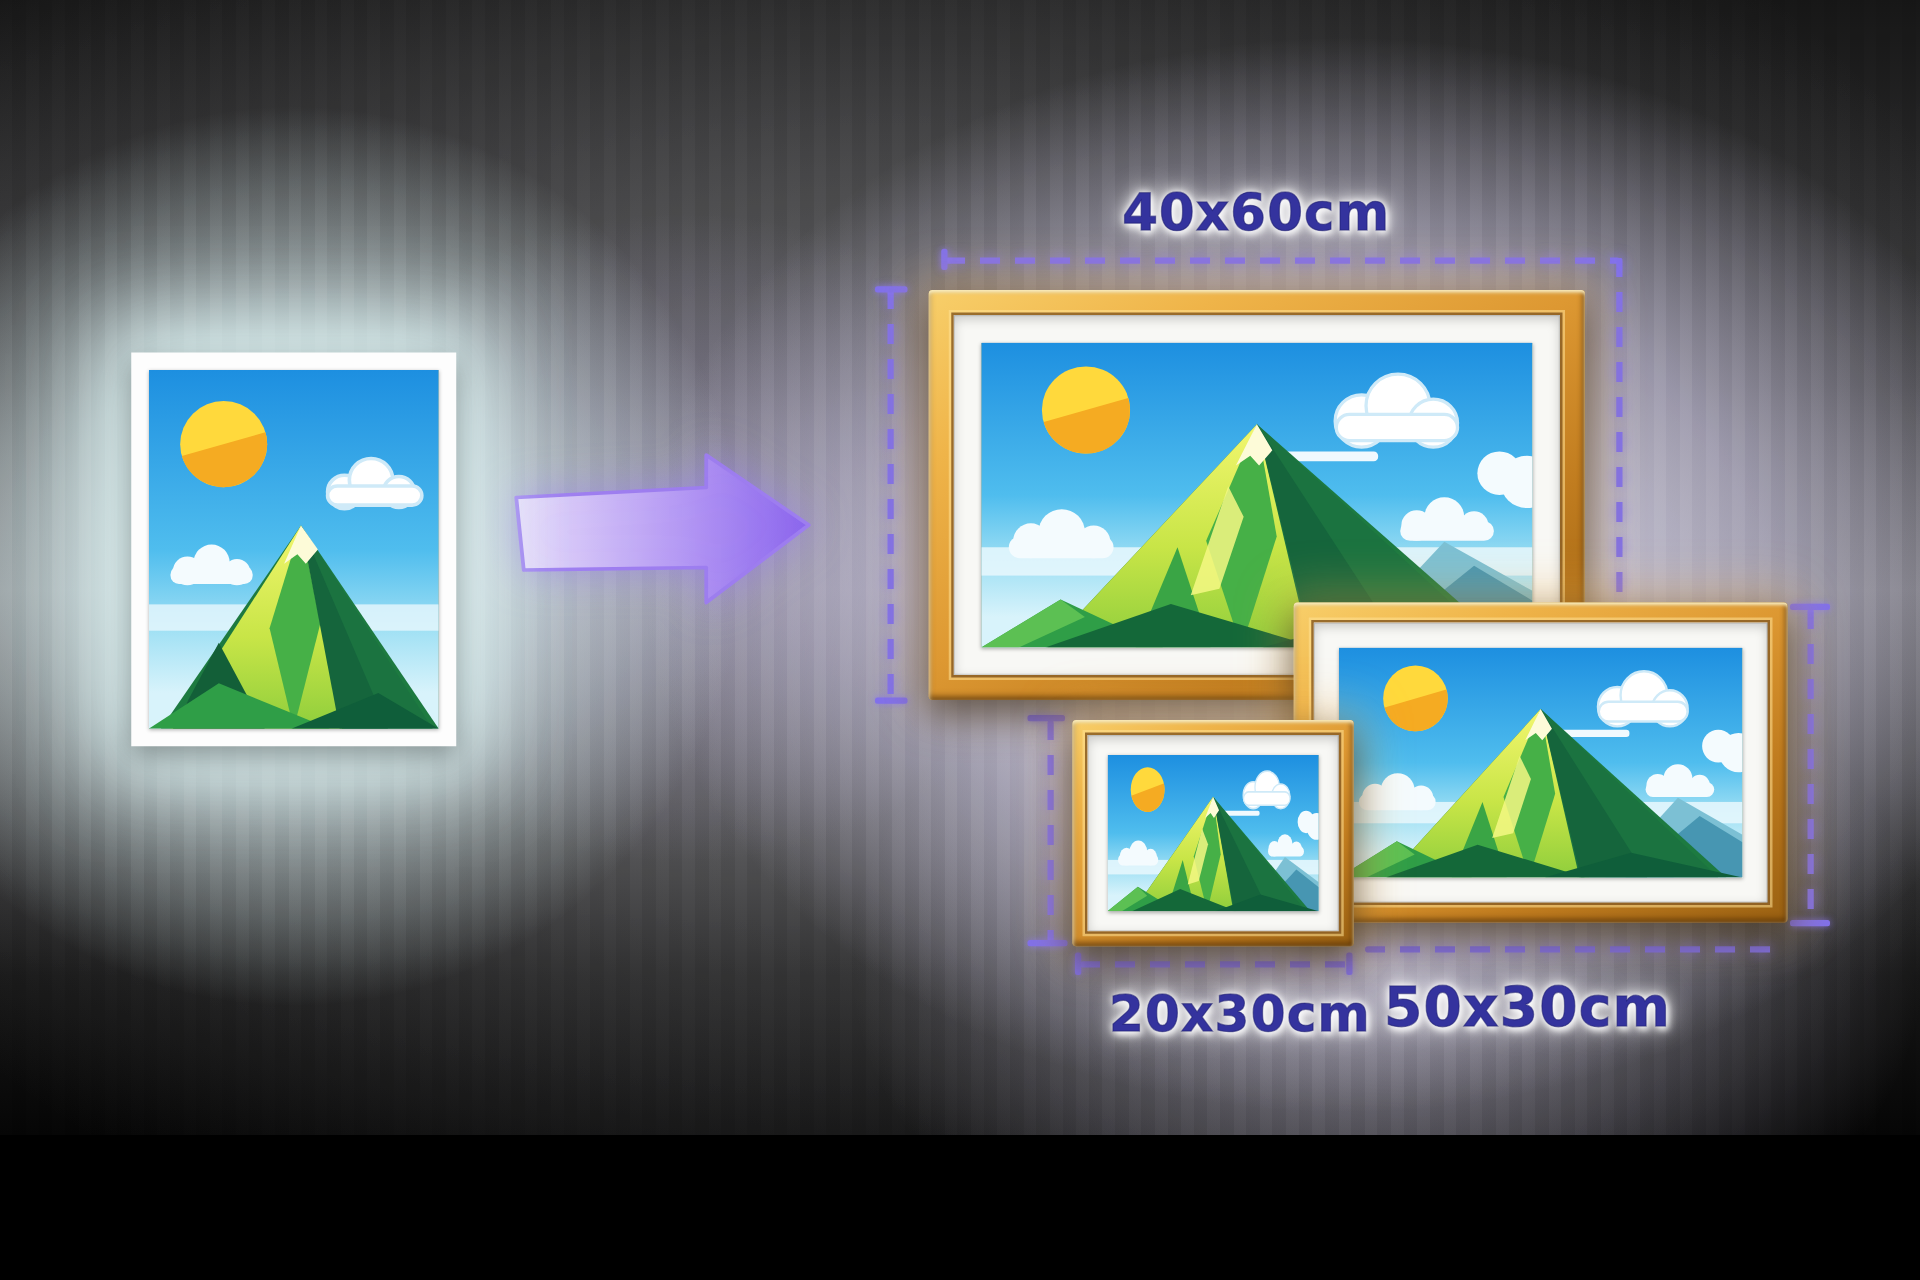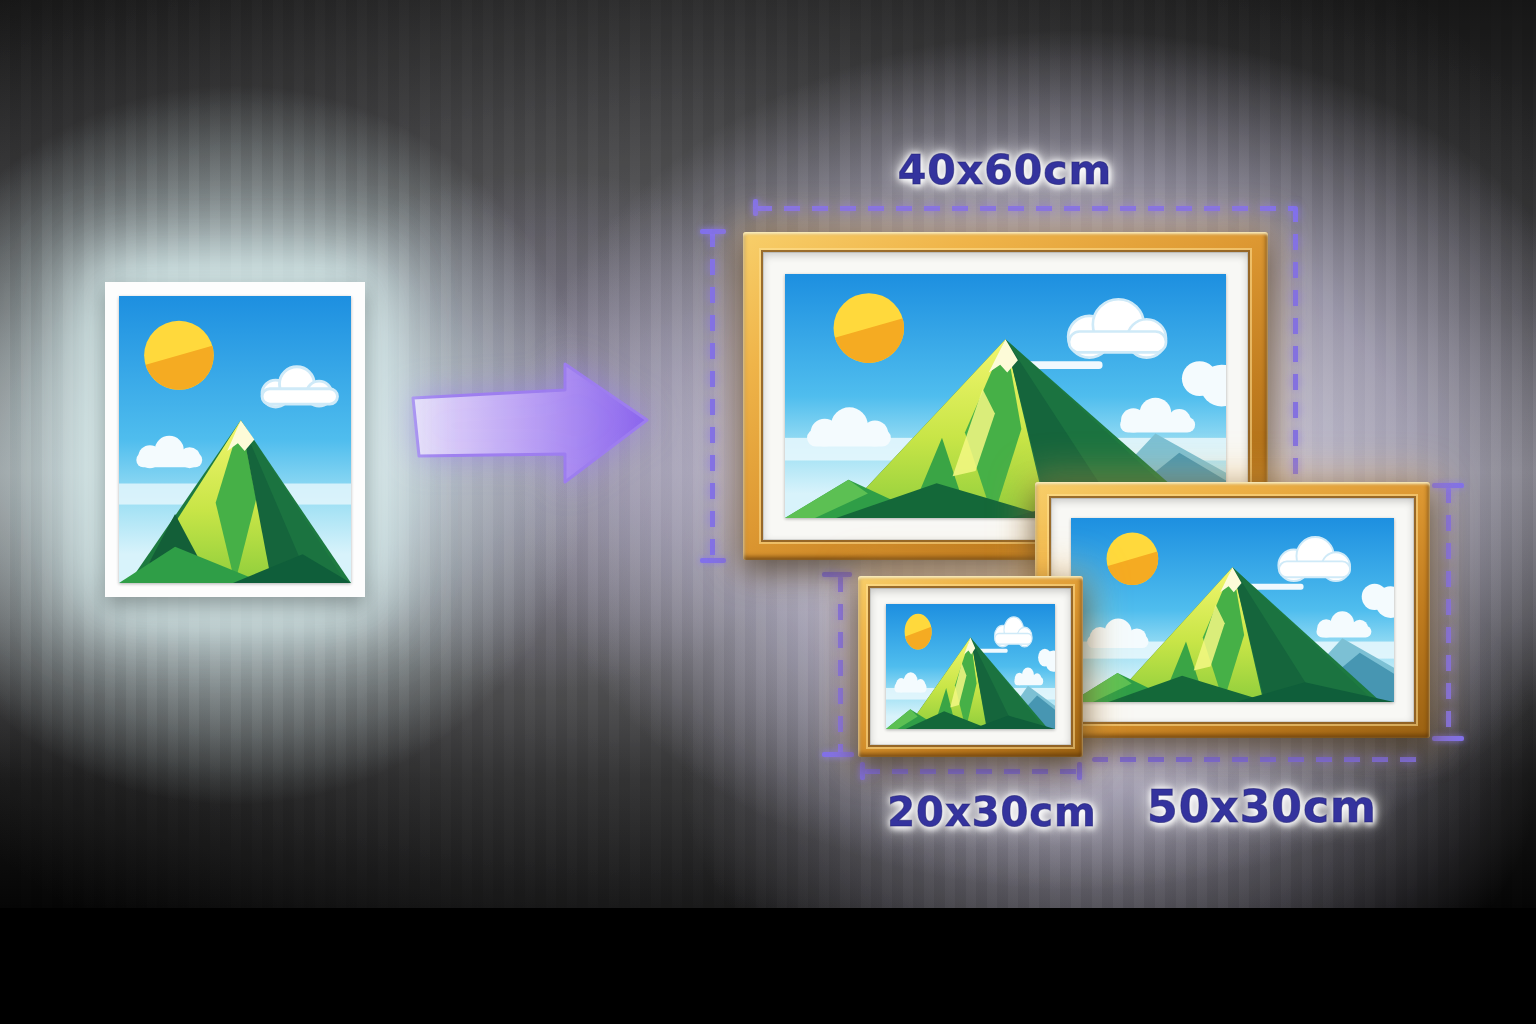--- a/index.html
+++ b/index.html
@@ -63,21 +63,21 @@
   .arrow{position:absolute;left:405px;top:360px;width:250px;height:128px;z-index:2;
     filter:drop-shadow(0 0 16px rgba(150,120,250,.55));}
   
   .size-label{position:absolute;z-index:6;transform:translateX(-50%);
     font-weight:bold;color:#34339e;letter-spacing:1px;white-space:nowrap;
     -webkit-text-stroke:1px rgba(30,30,110,.55);
     text-shadow:0 0 6px #fff,0 0 12px #fff,0 0 22px rgba(255,255,255,.95),
       2px 3px 6px rgba(255,255,255,.8);}
   .lbl-large{left:1005px;top:146px;font-size:41px;}
   .lbl-small{left:968px;top:789px;font-size:40px;margin-left:24px;}
-  .lbl-medium{left:1262px;top:781px;font-size:44px;}
+  .lbl-medium{left:1222px;top:781px;font-size:44px;}
   .hidden-defs{position:absolute;width:0;height:0;overflow:hidden;}
 </style>
 </head>
 <body>
 
 <div id="stage">
 
   <svg class="hidden-defs" aria-hidden="true">
     <defs>
       <linearGradient id="sky" x1="0" y1="0" x2="0" y2="1">

